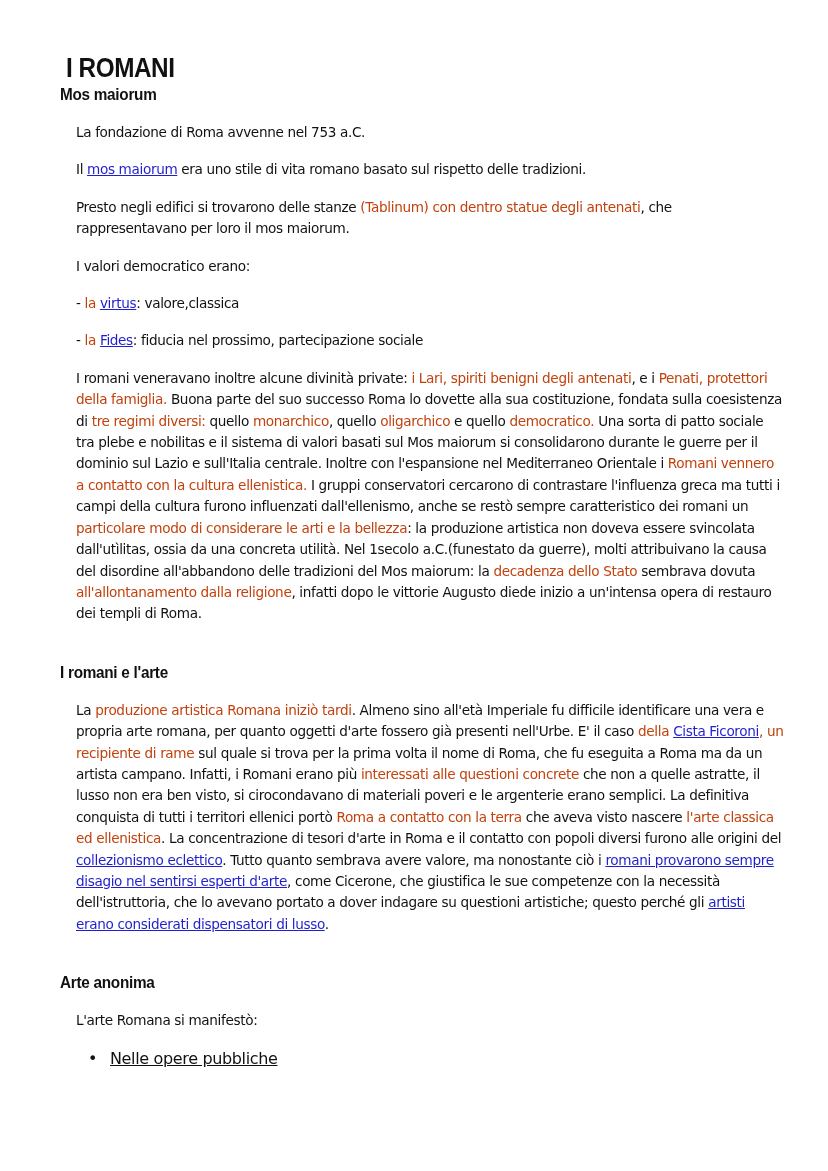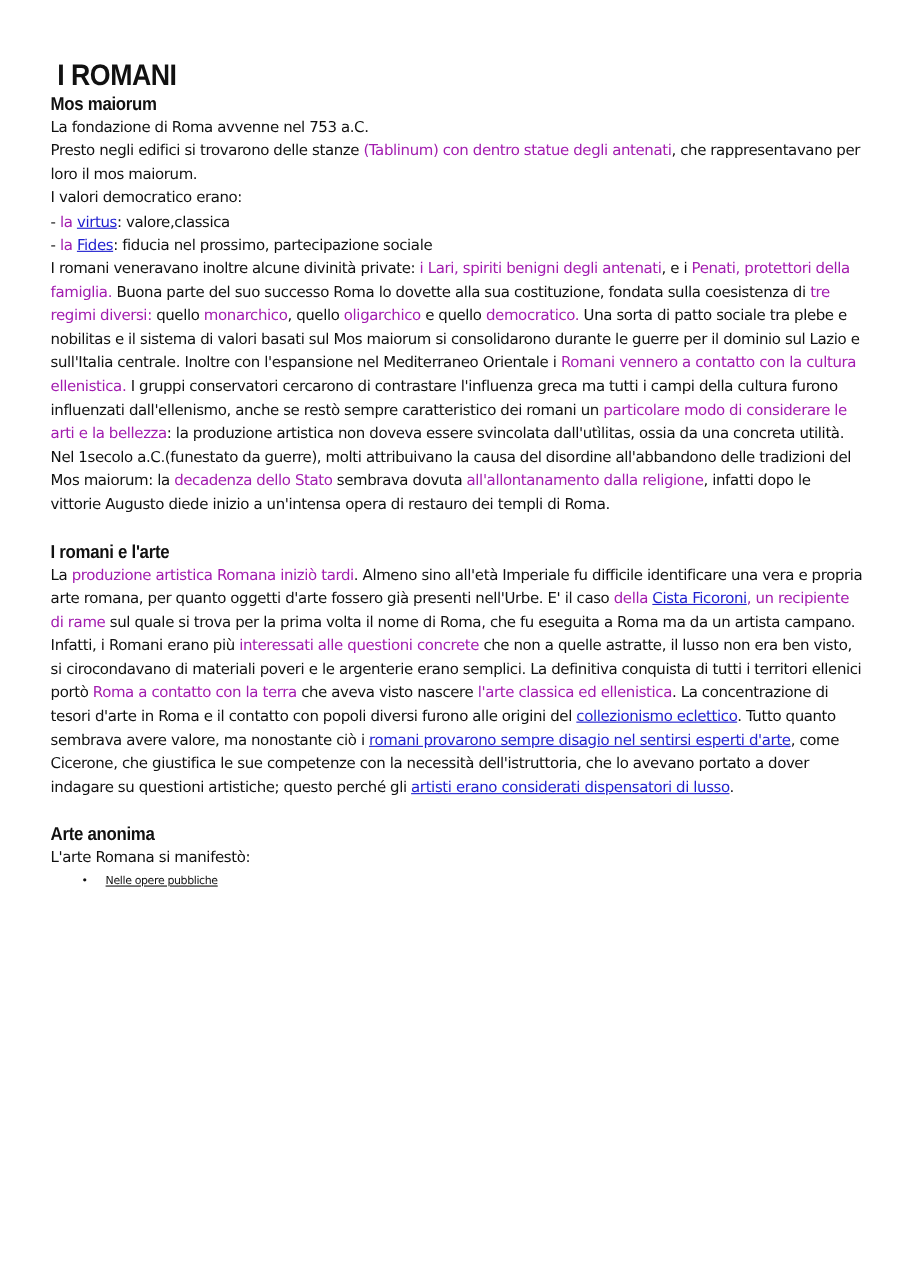--- a/index.html
+++ b/index.html
@@ -1,37 +1,38 @@
 <!DOCTYPE html>
 <html><head>
 <meta charset="utf-8">
 <style>
   html, body { margin: 0; padding: 0; background: #ffffff; }
   body { width: 828px; height: 1171px; overflow: hidden; position: relative; font-family: "DejaVu Sans", sans-serif; color: #111111; }
-  .page { position: absolute; left: 46px; top: 52px; width: 740px; }
+  .page { position: absolute; left: 60px; top: 52px; width: 740px; }
   .title { font-family: "Liberation Sans", sans-serif; font-weight: bold; font-size: 27px; letter-spacing: -0.5px; margin: 0 0 0 6px; line-height: 32px; transform: scaleX(0.9); transform-origin: left; }
   .h2 { font-family: "Liberation Sans", sans-serif; font-weight: bold; font-size: 17px; line-height: 22px; margin: 0; transform: scaleX(0.9); transform-origin: left; letter-spacing: -0.3px; }
-  .p { font-size: 13.6px; line-height: 21.4px; margin: 0; letter-spacing: -0.35px; }
-  .blue { color: #a21caf; }
+  .p { font-size: 13.6px; line-height: 21.4px; margin: 16px; letter-spacing: -0.35px; }
+  .blue { color: #c2410c; }
   .link { color: #1f1fcf; text-decoration: underline; }
   .ul { text-decoration: underline; }
   .gap { height: 21px; }
   ul.bullets { margin: 0; padding: 0 0 0 50px; list-style: none; }
-  ul.bullets li { font-size: 10px; line-height: 21.4px; position: relative; letter-spacing: -0.35px; }
+  ul.bullets li { font-size: 16px; line-height: 21.4px; position: relative; letter-spacing: -0.35px; }
   ul.bullets li::before { content: "\2022"; position: absolute; left: -22px; color: #111; }
 </style>
 </head>
 <body>
 
 <div class="page">
   <h1 class="title">I ROMANI</h1>
 
   <h2 class="h2">Mos maiorum</h2>
   <div>
     <p class="p"><span>La fondazione di Roma avvenne nel 753 a.C.</span></p>
+    <p class="p"><span>Il </span><span class="link">mos maiorum</span><span> era uno stile di vita romano basato sul rispetto delle tradizioni.</span></p>
     <p class="p"><span>Presto negli edifici si trovarono delle stanze </span><span class="blue">(Tablinum) con dentro statue degli antenati</span><span>, che rappresentavano per loro il mos maiorum.</span></p>
     <p class="p"><span>I valori democratico erano:</span></p>
     <p class="p"><span>- </span><span class="blue">la </span><span class="link">virtus</span><span>: valore,classica</span></p>
     <p class="p"><span>- </span><span class="blue">la </span><span class="link">Fides</span><span>: fiducia nel prossimo, partecipazione sociale</span></p>
     <p class="p"><span>I romani veneravano inoltre alcune divinità private: </span><span class="blue">i Lari, spiriti benigni degli antenati</span><span>, e i </span><span class="blue">Penati, protettori della famiglia.</span><span> Buona parte del suo successo Roma lo dovette alla sua costituzione, fondata sulla coesistenza di </span><span class="blue">tre regimi diversi:</span><span> quello </span><span class="blue">monarchico</span><span>, quello </span><span class="blue">oligarchico</span><span> e quello </span><span class="blue">democratico.</span><span> Una sorta di patto sociale tra plebe e nobilitas e il sistema di valori basati sul Mos maiorum si consolidarono durante le guerre per il dominio sul Lazio e sull'Italia centrale. Inoltre con l'espansione nel Mediterraneo Orientale i </span><span class="blue">Romani vennero a contatto con la cultura ellenistica.</span><span> I gruppi conservatori cercarono di contrastare l'influenza greca ma tutti i campi della cultura furono influenzati dall'ellenismo, anche se restò sempre caratteristico dei romani un </span><span class="blue">particolare modo di considerare le arti e la bellezza</span><span>: la produzione artistica non doveva essere svincolata dall'utìlitas, ossia da una concreta utilità. Nel 1secolo a.C.(funestato da guerre), molti attribuivano la causa del disordine all'abbandono delle tradizioni del Mos maiorum: la </span><span class="blue">decadenza dello Stato</span><span> sembrava dovuta </span><span class="blue">all'allontanamento dalla religione</span><span>, infatti dopo le vittorie Augusto diede inizio a un'intensa opera di restauro dei templi di Roma.</span></p>
   </div>
 
   <div class="gap"></div>
 
   <h2 class="h2">I romani e l'arte</h2>

